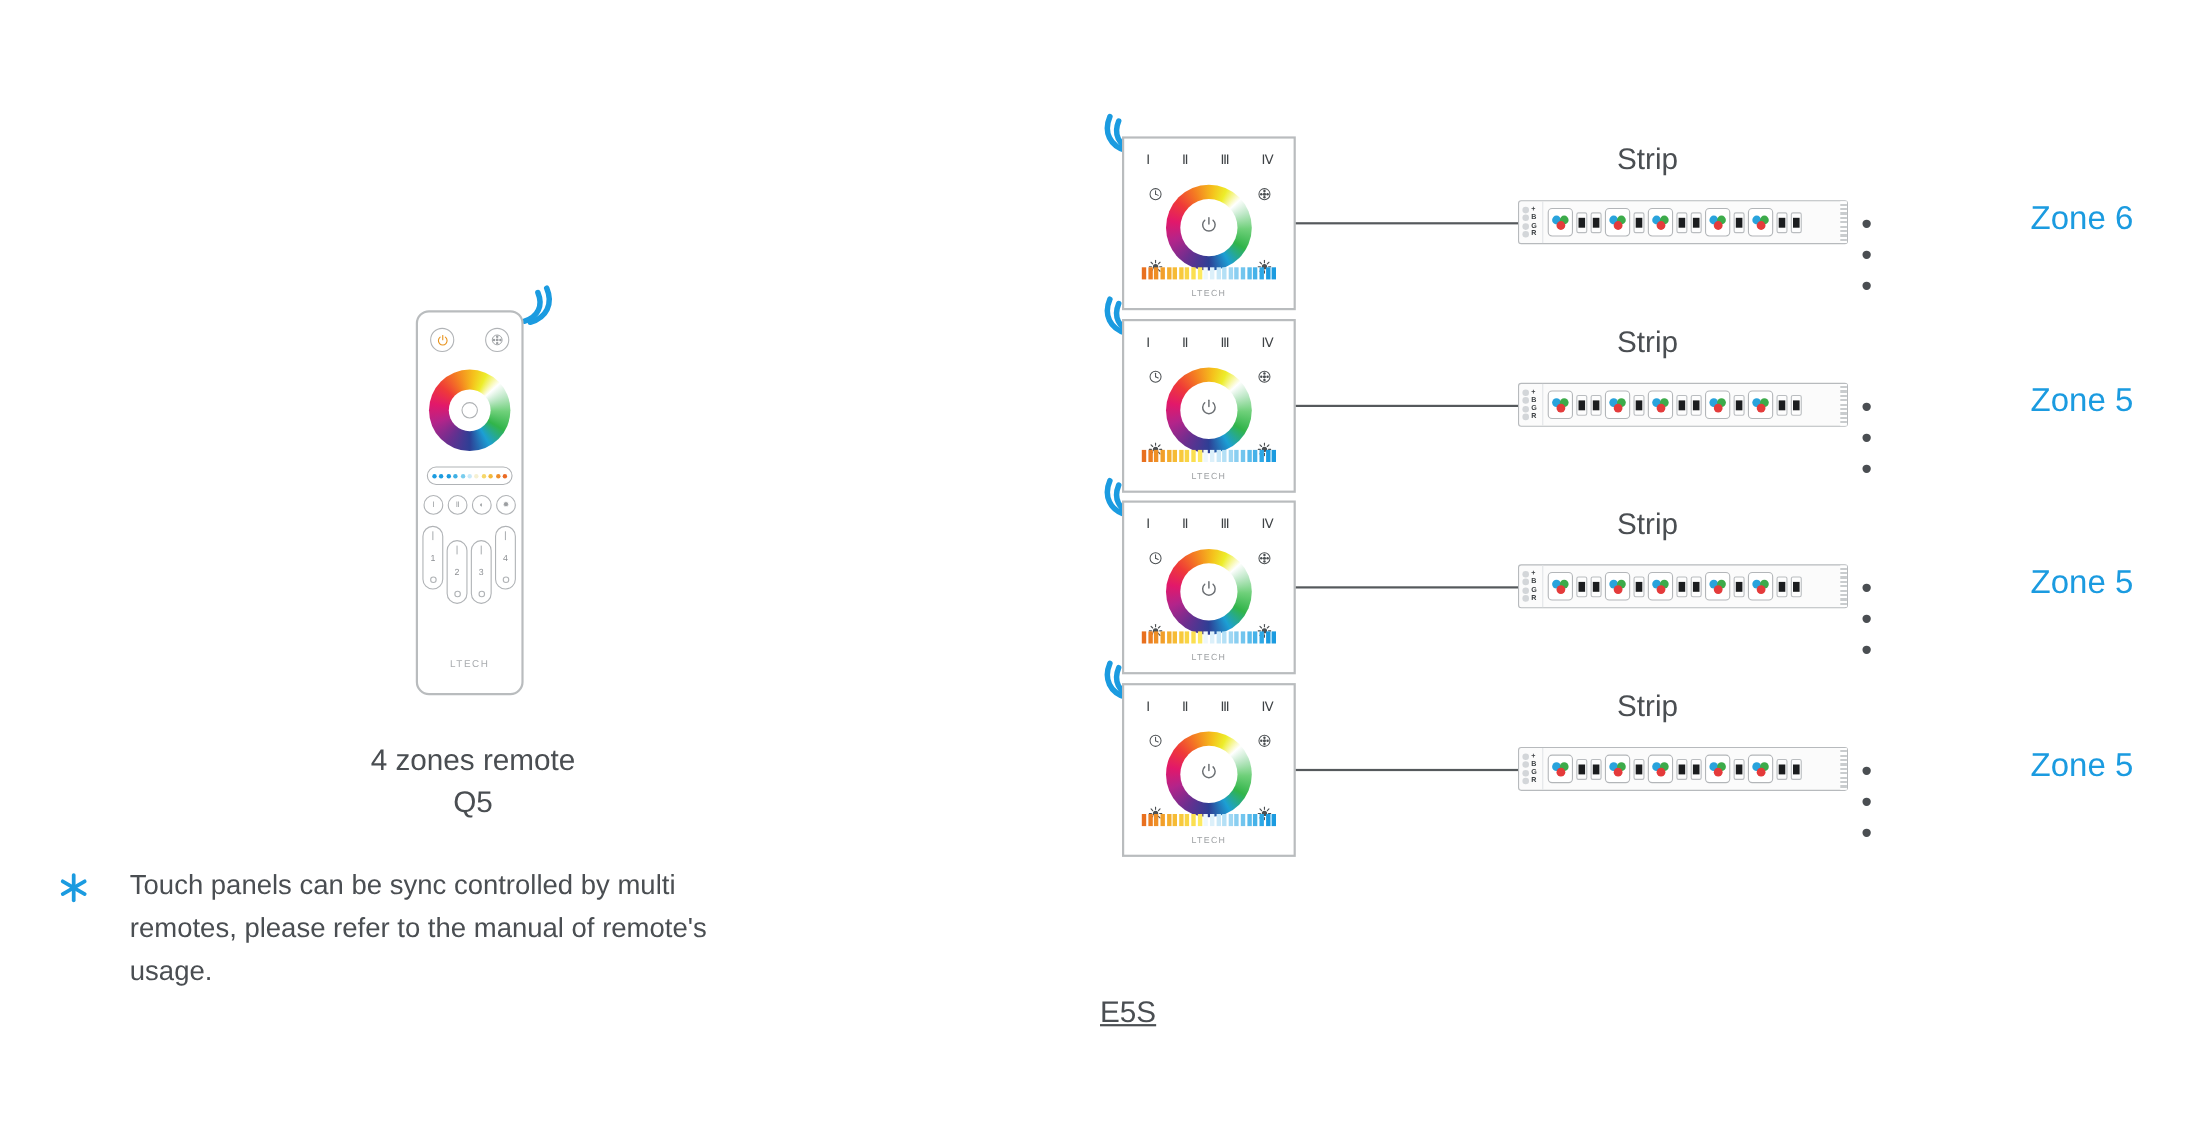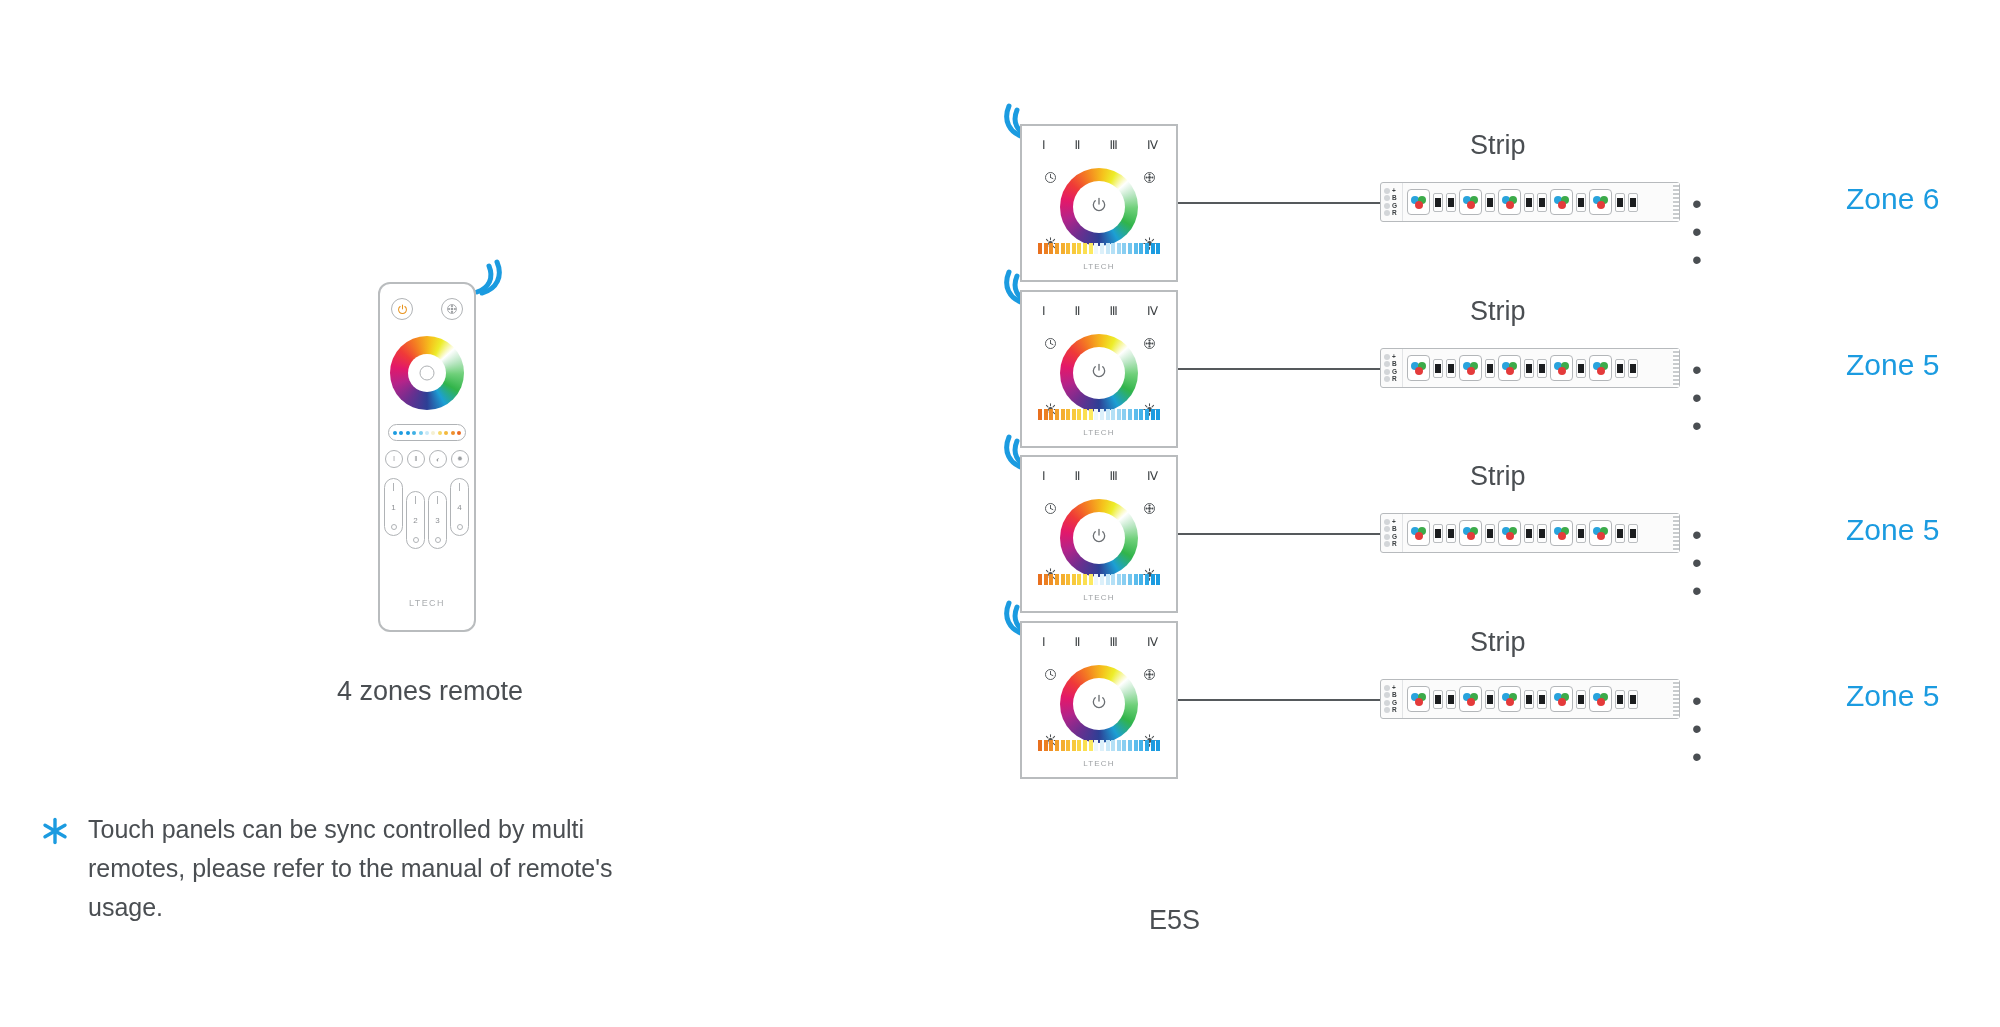--- a/index.html
+++ b/index.html
@@ -97,21 +97,21 @@
   
   .remote-wifi { position: absolute; left: 470px; top: 258px; }
 
   .remote-caption {
     position: absolute; left: 230px; top: 672px; width: 400px;
     text-align: center; font-size: 27px; color: #4a4e52; line-height: 1.42;
     font-weight: 400;
   }
 
   
-  .note { position: absolute; left: 40px; top: 786px; width: 640px; display: flex; gap: 18px; margin-top: 24px; }
+  .note { position: absolute; left: 52px; top: 786px; width: 640px; display: flex; gap: 36px; }
   .note-star { flex: 0 0 auto; margin-top: 6px; }
   .note-text { font-size: 25px; line-height: 1.55; color: #4a4e52; }
 
   
   .zone-block { position: absolute; left: 1020px; }
 
   .panel-wifi { position: absolute; left: -18px; top: -22px; }
 
   .panel {
     position: absolute; left: 0; top: 0;
@@ -211,21 +211,21 @@
   .strip-label {
     position: absolute; top: 6px;
     font-size: 27px; color: #4a4e52; white-space: nowrap;
   }
   .zone-label {
     position: absolute; top: 58px;
     font-size: 30px; color: #1b9be0; white-space: nowrap;
   }
   .e5s-caption {
     position: absolute; left: 1000px; top: 905px; width: 200px;
-    text-align: right; font-size: 27px; color: #4a4e52;
+    text-align: left; font-size: 27px; color: #4a4e52; text-decoration: underline;
   }
 </style>
 </head>
 <body>
 
 <div id="root">
 
 
   <div class="remote-wifi">
     <svg width="34" height="40" viewBox="0 0 34 40">
@@ -301,20 +301,21 @@
             <span class="dot"></span>
           </div>
         </div>
 
       <div class="remote-logo">LTECH</div>
     </div>
   </div>
 
   <div class="remote-caption">
     <div>4 zones remote</div>
+    <div>Q5</div>
   </div>
 
   <div class="note">
     <div class="note-star">
       <svg width="30" height="30" viewBox="0 0 30 30">
         <g stroke="#1b9be0" stroke-width="3.4" stroke-linecap="round">
           <line x1="15" y1="3.5" x2="15" y2="26.5"></line>
           <line x1="5" y1="9.2" x2="25" y2="20.8"></line>
           <line x1="5" y1="20.8" x2="25" y2="9.2"></line>
         </g>

